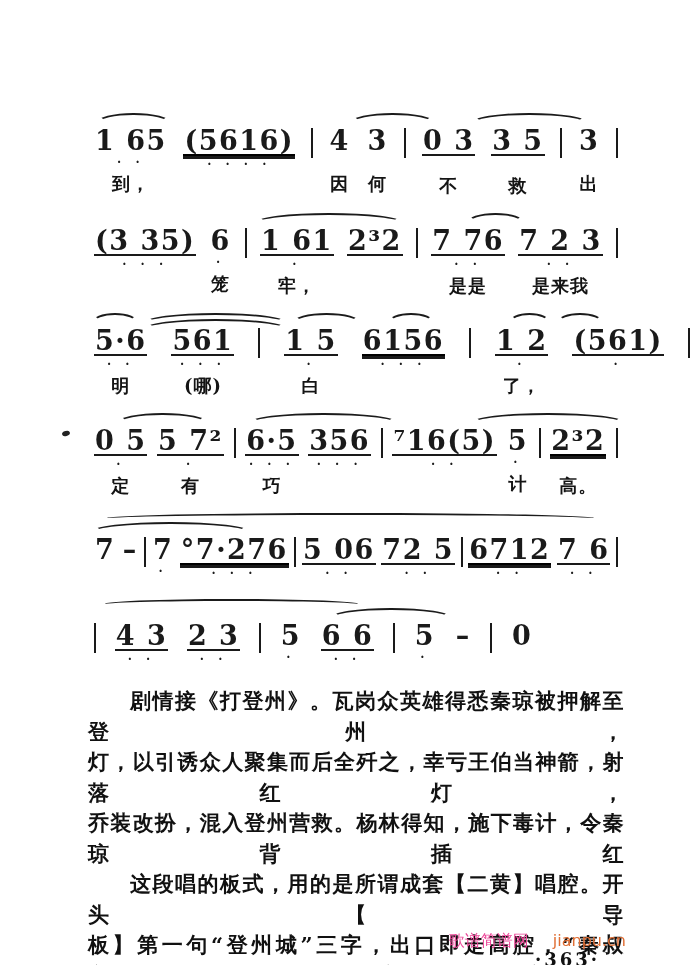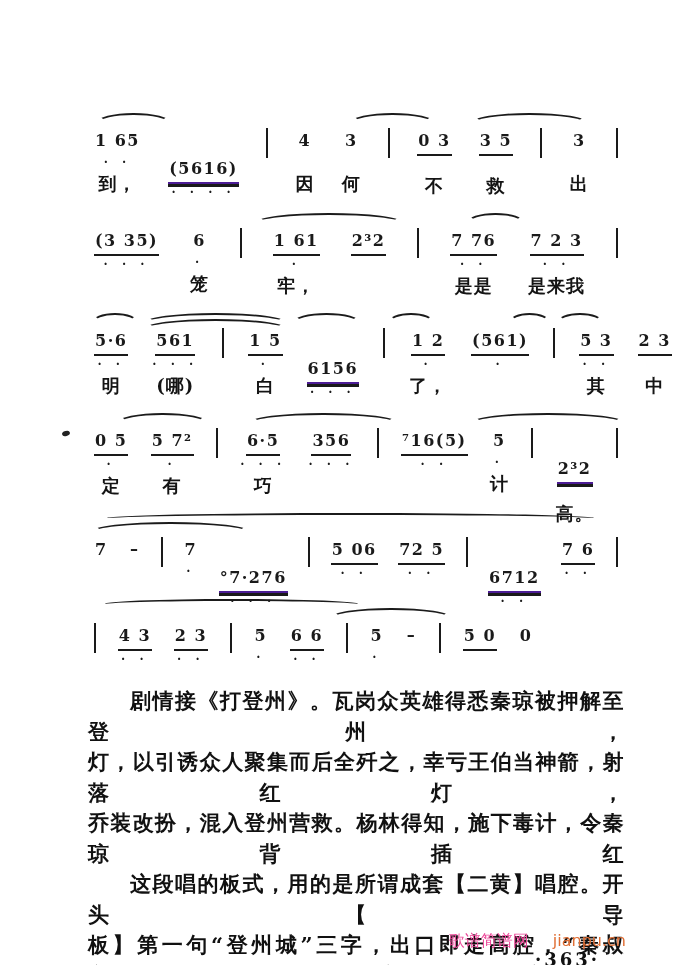--- a/index.html
+++ b/index.html
@@ -6,23 +6,23 @@
   body{
     width:690px;height:965px;background:#ffffff;position:relative;overflow:hidden;
     font-family:"DejaVu Serif","Liberation Serif",serif;color:#1a1a1a;
   }
   .page{position:absolute;inset:0;background:#ffffff;}
 
   
   .score-area{position:absolute;top:100px;left:92px;right:70px;height:580px;}
   .score-line{position:absolute;left:0;width:100%;display:flex;justify-content:space-between;align-items:flex-start;}
   .cell{display:flex;flex-direction:column;align-items:center;position:relative;padding:0 2px;}
-  .n{font-weight:bold;font-size:16px;line-height:26px;letter-spacing:1.5px;white-space:nowrap;color:#1a1a1a;padding:0 1px;}
+  .n{font-weight:bold;font-size:27px;line-height:26px;letter-spacing:1.5px;white-space:nowrap;color:#1a1a1a;padding:0 1px;}
   .u1{border-bottom:2px solid #1a1a1a;}
-  .u2{border-bottom:2px solid #4c1d95;box-shadow:0 3px 0 #1a1a1a;margin-top:28px;}
+  .u2{border-bottom:2px solid #000000;box-shadow:0 3px 0 #1a1a1a;}
   .sub{height:8px;font-size:12px;line-height:6px;font-weight:bold;letter-spacing:5px;color:#1a1a1a;margin-top:5px;white-space:nowrap;}
   .lyric{font-size:18px;font-weight:600;color:#141414;margin-top:5px;min-height:24px;white-space:nowrap;letter-spacing:1px;}
   .bar{width:2px;height:30px;background:#1a1a1a;margin:0 2px;flex:none;}
   .arc{position:absolute;height:15px;border:2px solid transparent;border-top:2.5px solid #1b1b1b;border-radius:50%;top:-15px;}
   .arc.flat{height:7px;border-top-width:2px;top:-24px;}
   .arc.dbl{top:-9px;}
 
   
   .paragraphs{position:absolute;top:686px;left:88px;right:66px;}
   .para-line{font-size:21px;line-height:30.5px;font-weight:600;color:#111;
@@ -297,25 +297,20 @@
           <div class="n">5</div>
           <div class="sub">·</div>
           <div class="lyric"></div>
         </div>
         <div class="cell">
           <div class="n">–</div>
           <div class="sub"></div>
           <div class="lyric"></div>
         </div>
         <div class="bar"></div>
-        <div class="cell">
-          <div class="n u1">5 0</div>
-          <div class="sub"></div>
-          <div class="lyric"></div>
-        </div>
         <div class="cell">
           <div class="n">0</div>
           <div class="sub"></div>
           <div class="lyric"></div>
         </div>
       </div>
     </div>
   <div class="ink-mark"></div>
   <div class="paragraphs">
       <div class="para-line fill indent">剧情接《打登州》。瓦岗众英雄得悉秦琼被押解至登州，</div>

